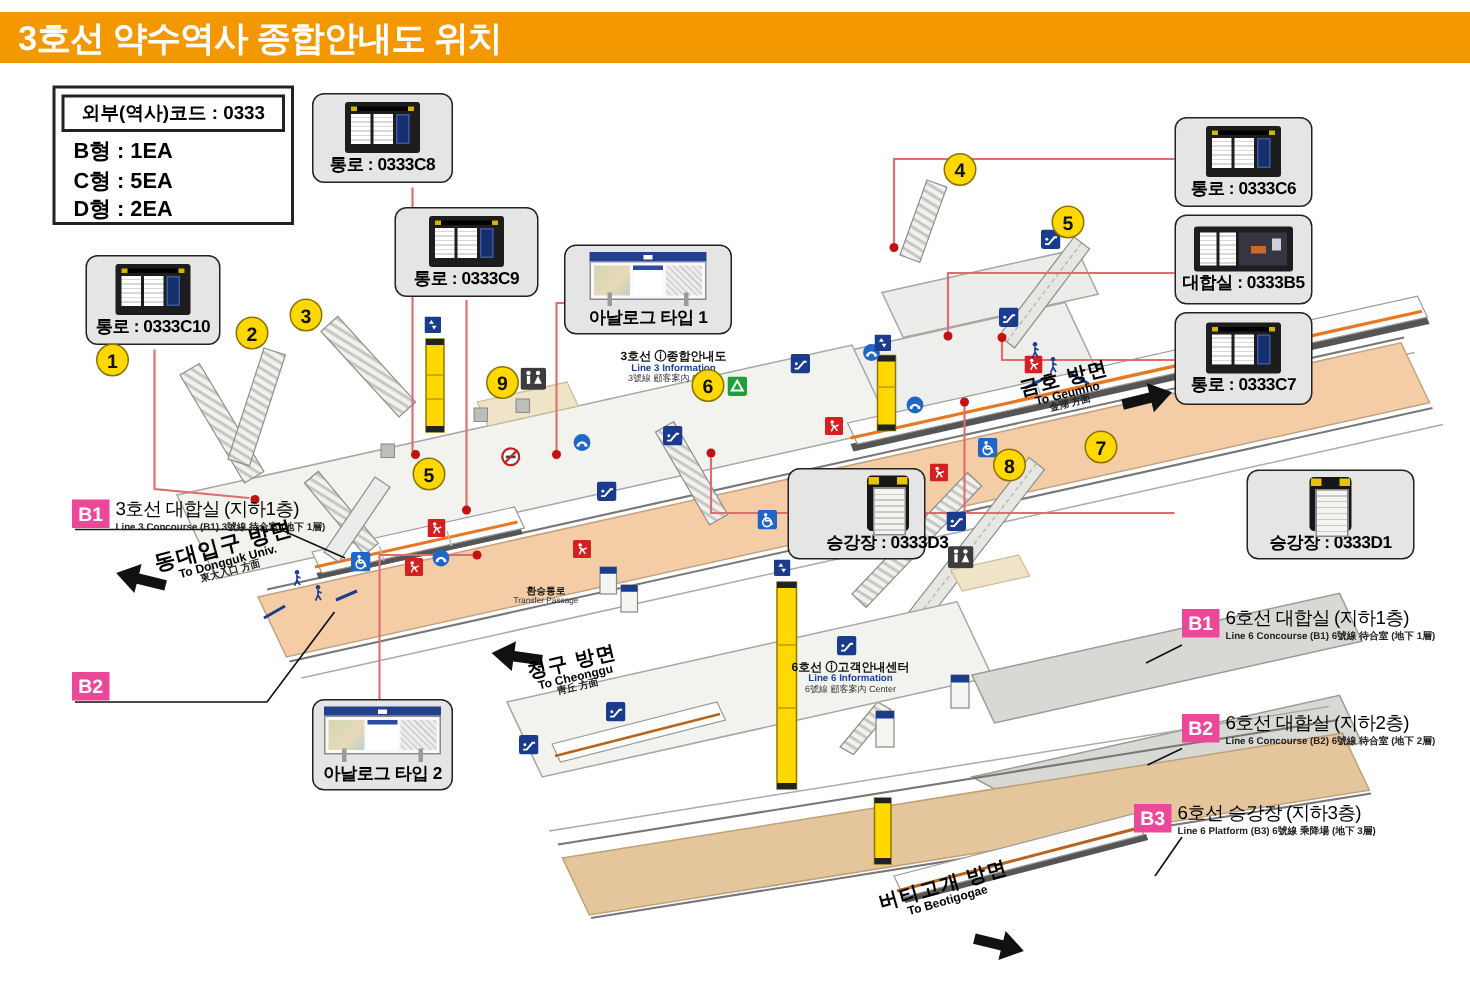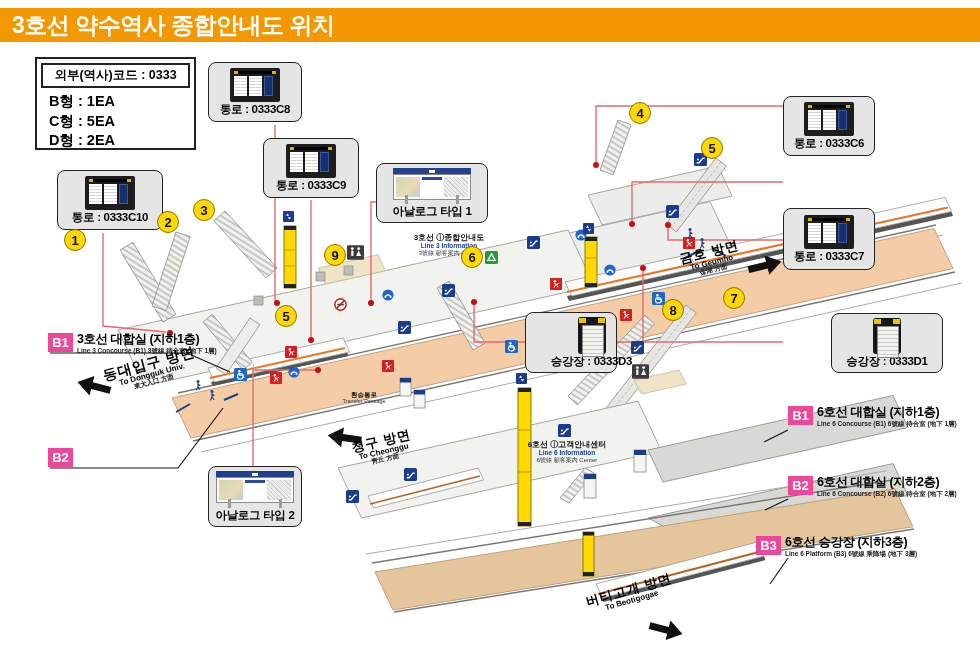--- a/index.html
+++ b/index.html
@@ -54,21 +54,21 @@
 
   
   .marker{position:absolute;width:22px;height:22px;border-radius:50%;background:#FFD800;
           border:1.6px solid #8a7400;box-sizing:border-box;color:#111;font-size:13px;
           font-weight:bold;display:flex;align-items:center;justify-content:center;z-index:8;}
 
   
   .lvl{position:absolute;display:flex;gap:4px;align-items:flex-start;z-index:7;}
   .lvl .badge{background:#ec4899;color:#fff;font-weight:bold;font-size:13px;min-width:25px;
               height:19px;line-height:19px;text-align:center;}
-  .lvl .tt{font-size:12.5px;font-weight:bold;line-height:1.05;white-space:nowrap;letter-spacing:-0.5px;}
+  .lvl .tt{font-size:12.5px;font-weight:normal;line-height:1.05;white-space:nowrap;letter-spacing:-0.5px;}
   .lvl .st{font-size:6.5px;font-weight:bold;color:#222;white-space:nowrap;margin-top:1px;}
 
   
   .dir{position:absolute;text-align:center;z-index:7;line-height:1.05;white-space:nowrap;}
   .dir .ko{font-size:13px;font-weight:bold;letter-spacing:1px;}
   .dir .en{font-size:8px;font-weight:bold;}
   .dir .hj{font-size:6.5px;font-weight:bold;color:#222;}
 
   
   .ann{position:absolute;text-align:center;z-index:7;line-height:1.15;white-space:nowrap;}
@@ -375,21 +375,21 @@
           <i class="r"></i>
         </div>
         <div class="pnls">
           <div class="w"></div>
           <div class="w"></div>
           <div class="b"></div>
         </div>
       </div>
     <div class="lbl">통로 : 0333C9</div>
   </div>
-  <div class="signbox" style="left:57px;top:170px;width:106px;height:60px;">
+  <div class="signbox" style="left:57px;top:170px;width:90px;height:60px;">
     <div class="thumb-c">
         <div class="bar">
           <i></i>
           <i class="r"></i>
         </div>
         <div class="pnls">
           <div class="w"></div>
           <div class="w"></div>
           <div class="b"></div>
         </div>
@@ -404,33 +404,44 @@
         <div class="bd">
           <div class="m1"></div>
           <div class="m2"></div>
           <div class="m3"></div>
         </div>
         <div class="lg l"></div>
         <div class="lg r"></div>
       </div>
     <div class="lbl">아날로그 타입 1</div>
   </div>
-  <div class="signbox" style="left:783px;top:78px;width:92px;height:60px;margin-top:18px;">
+  <div class="signbox" style="left:783px;top:78px;width:92px;height:60px;">
     <div class="thumb-c">
         <div class="bar">
           <i></i>
           <i class="r"></i>
         </div>
         <div class="pnls">
           <div class="w"></div>
           <div class="w"></div>
           <div class="b"></div>
         </div>
       </div>
     <div class="lbl">통로 : 0333C6</div>
+  </div>
+  <div class="signbox" style="left:783px;top:143px;width:92px;height:60px;">
+    <div class="thumb-b">
+        <div class="w"></div>
+        <div class="w"></div>
+        <div class="ph">
+          <i></i>
+          <em></em>
+        </div>
+      </div>
+    <div class="lbl">대합실 : 0333B5</div>
   </div>
   <div class="signbox" style="left:783px;top:208px;width:92px;height:62px;">
     <div class="thumb-c">
         <div class="bar">
           <i></i>
           <i class="r"></i>
         </div>
         <div class="pnls">
           <div class="w"></div>
           <div class="w"></div>

